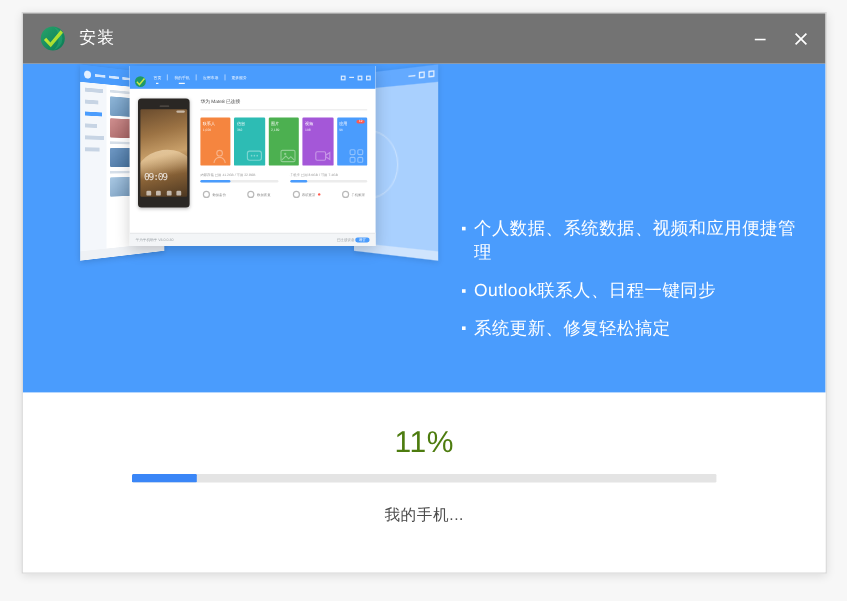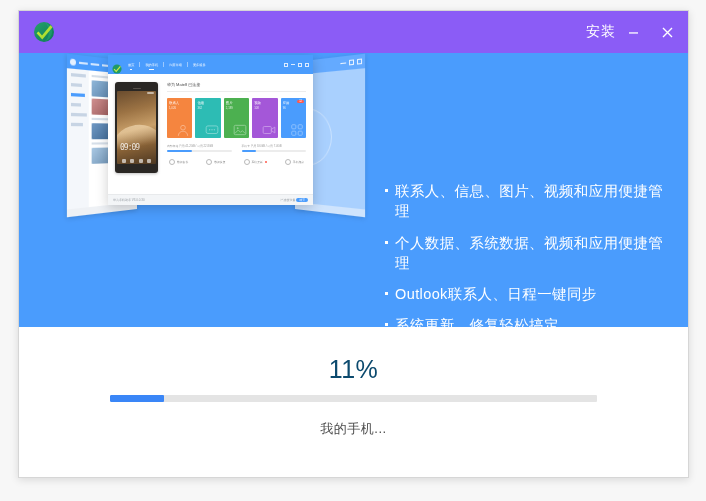--- a/index.html
+++ b/index.html
@@ -24,28 +24,27 @@
     border: 1px solid #d6d6d6;
     box-shadow: 0 2px 8px rgba(0,0,0,0.12);
     overflow: hidden;
     display: flex;
     flex-direction: column;
   }
 
   
   #title-bar {
     height: 42px;
-    background: #8b5cf6;
+    background: #737373;
     display: flex;
     align-items: center;
     padding: 0 4px 0 14px;
     flex: 0 0 auto;
     position: relative;
     z-index: 5;
-    text-align: right;
   }
 
   .app-logo {
     width: 22px;
     height: 22px;
     flex: 0 0 auto;
     margin-right: 11px;
   }
 
   #app-title {
@@ -286,21 +285,21 @@
   #progress-section {
     flex: 1 1 auto;
     background: #ffffff;
     display: flex;
     flex-direction: column;
     align-items: center;
     padding-top: 28px;
   }
   #progress-percent {
     font-size: 25px;
-    color: #0c4a6e;
+    color: #4d7c0f;
     letter-spacing: .5px;
     margin-bottom: 11px;
   }
   #progress-track {
     width: 487px;
     height: 7px;
     background: #e4e4e4;
     border-radius: 1px;
     overflow: hidden;
   }
@@ -542,24 +541,20 @@
             <span>已连接设备</span>
             <span class="pill">断开</span>
           </span>
         </div>
       </div>
     </div>
 
     <div id="features">
       <div class="feature-row">
         <span class="feature-bullet"></span>
-        <span>联系人、信息、图片、视频和应用便捷管理</span>
-      </div>
-      <div class="feature-row">
-        <span class="feature-bullet"></span>
         <span>个人数据、系统数据、视频和应用便捷管理</span>
       </div>
       <div class="feature-row">
         <span class="feature-bullet"></span>
         <span>Outlook联系人、日程一键同步</span>
       </div>
       <div class="feature-row">
         <span class="feature-bullet"></span>
         <span>系统更新、修复轻松搞定</span>
       </div>

